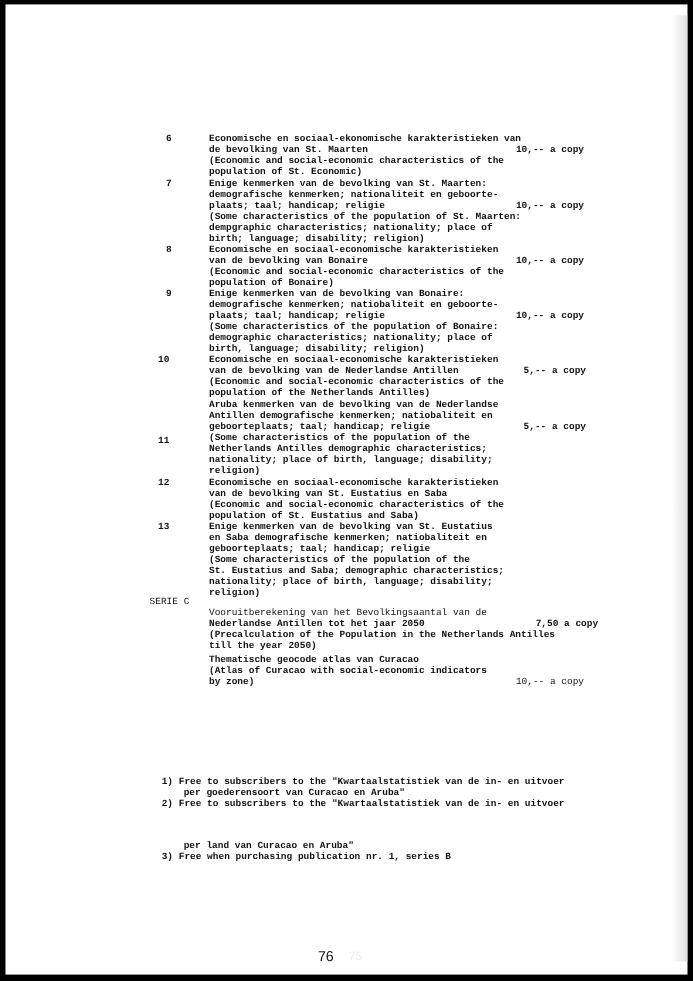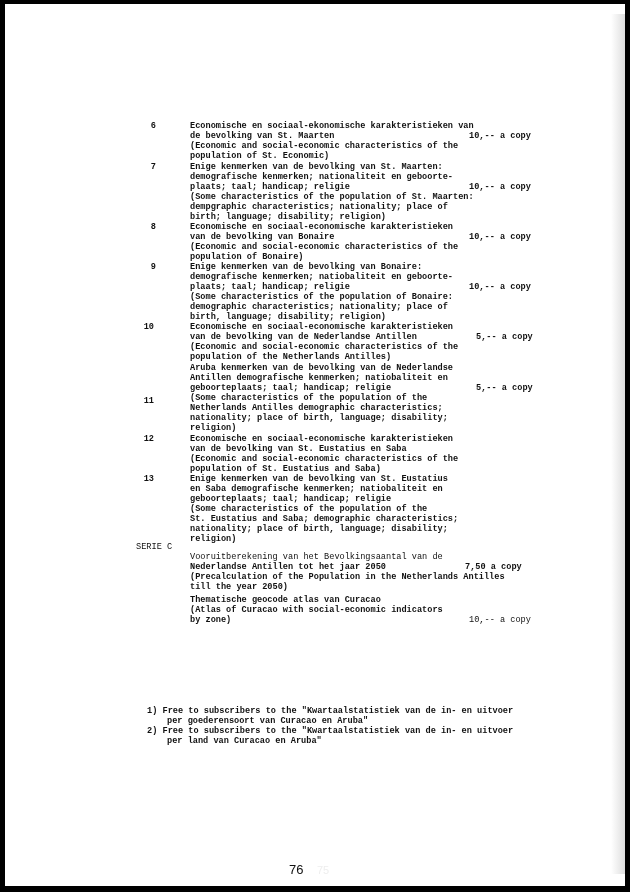--- a/index.html
+++ b/index.html
@@ -139,34 +139,35 @@
 
   <div class="serie" style="top:538px;">SERIE C</div>
 
   <div class="entry" style="top:548px;">
     <div class="lines">
       <div class="line light">Vooruitberekening van het Bevolkingsaantal van de</div>
       <div class="line">Nederlandse Antillen tot het jaar 2050</div>
       <div class="line">(Precalculation of the Population in the Netherlands Antilles</div>
       <div class="line">till the year 2050)</div>
     </div>
-    <div class="price" style="top:10px; left:460px;">7,50 a copy</div>
+    <div class="price" style="top:10px; left:482px;">7,50 a copy</div>
   </div>
 
   <div class="entry" style="top:591px;">
     <div class="lines">
       <div class="line">Thematische geocode atlas van Curacao</div>
       <div class="line">(Atlas of Curacao with social-economic indicators</div>
       <div class="line">by zone)</div>
     </div>
     <div class="price light" style="top:20px; left:464px;">10,-- a copy</div>
   </div>
 
   <div class="footnotes">
     <div class="fn"><span>1)</span> <span>Free to subscribers to the "Kwartaalstatistiek van de in- en uitvoer</span></div>
     <div class="fn fn-cont" style="padding-left:20px;">per goederensoort van Curacao en Aruba"</div>
     <div class="fn"><span>2)</span> <span>Free to subscribers to the "Kwartaalstatistiek van de in- en uitvoer</span></div>
-    <div class="fn fn-cont" style="padding-left:20px;">per land van Curacao en Aruba"</div>
+    <div class="fn fn-cont" style="padding-left:20px;margin-top:28px;">per land van Curacao en Aruba"</div>
+    <div class="fn"><span>3)</span> <span>Free when purchasing publication nr. 1, series B</span></div>
   </div>
 
   <div class="pagenum">76</div>
   <div class="ghost">75</div>
 </div>
 
 </body></html>

